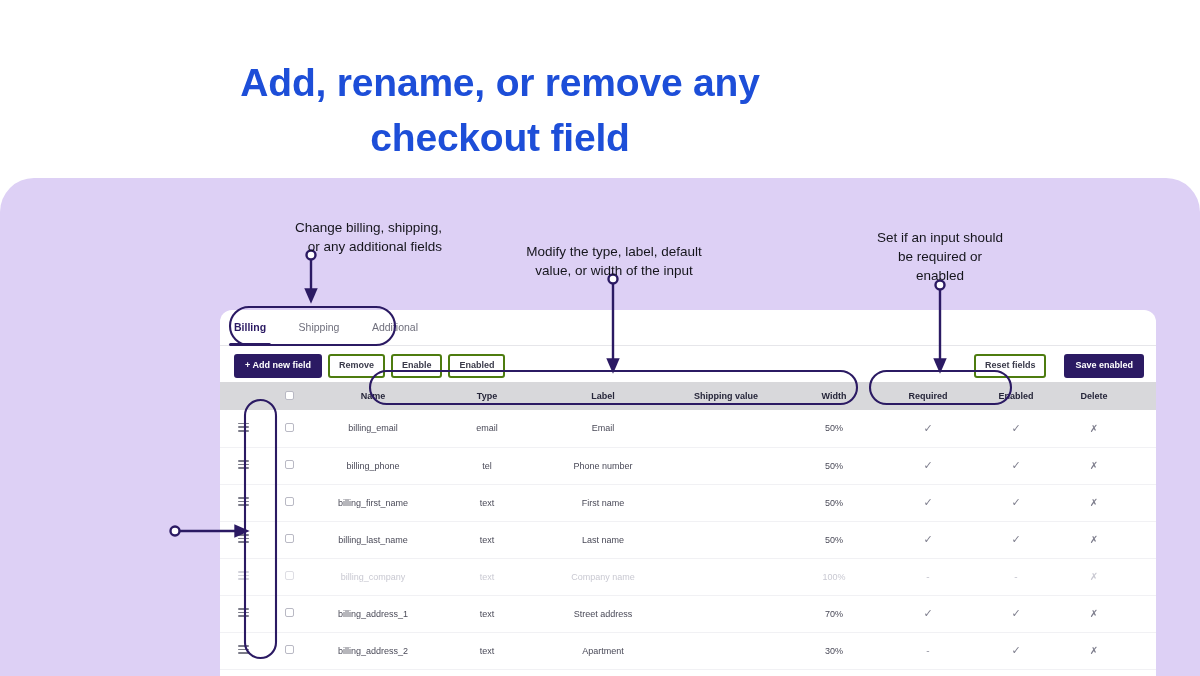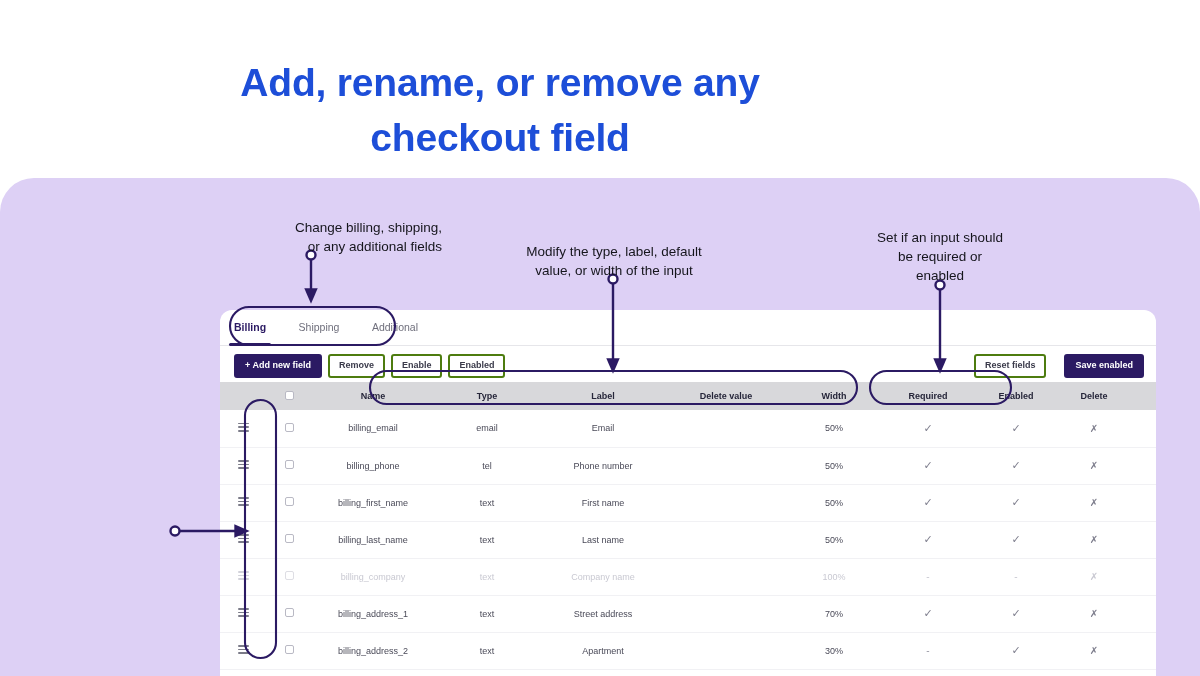--- a/index.html
+++ b/index.html
@@ -144,21 +144,21 @@
     <table class="fields">
       <thead>
         <tr>
           <th class="c-handle"></th>
           <th class="c-check">
             <span class="cbox"></span>
           </th>
           <th class="c-name">Name</th>
           <th class="c-type">Type</th>
           <th class="c-label">Label</th>
-          <th class="c-def">Delete value</th>
+          <th class="c-def">Shipping value</th>
           <th class="c-width">Width</th>
           <th class="c-req">Required</th>
           <th class="c-en">Enabled</th>
           <th class="c-del">Delete</th>
           <th class="c-edit">Edit</th>
         </tr>
       </thead>
       <tbody id="rows">
           <tr>
             <td class="c-handle"><span class="hamb"><i></i><i></i><i></i></span></td>

